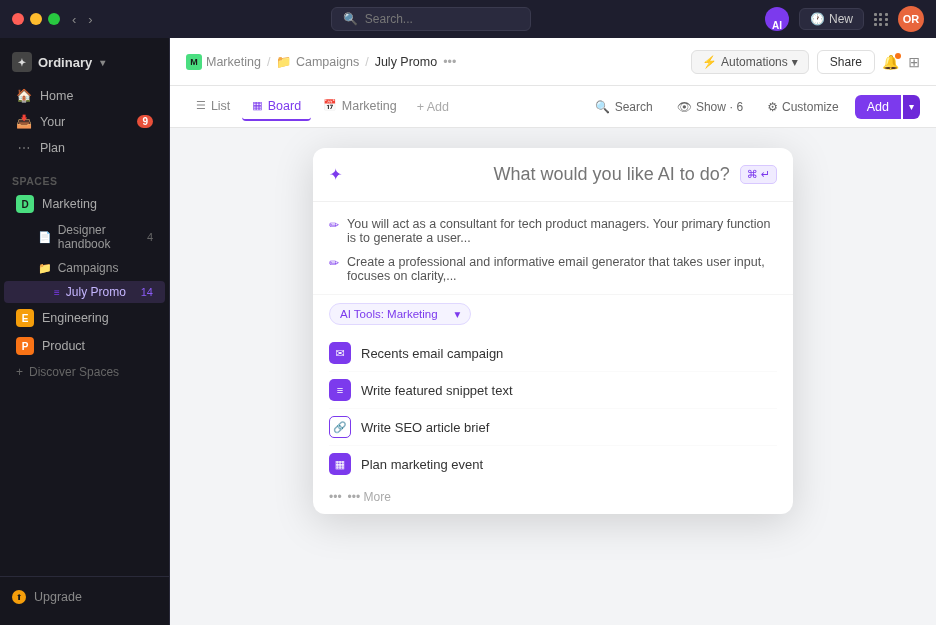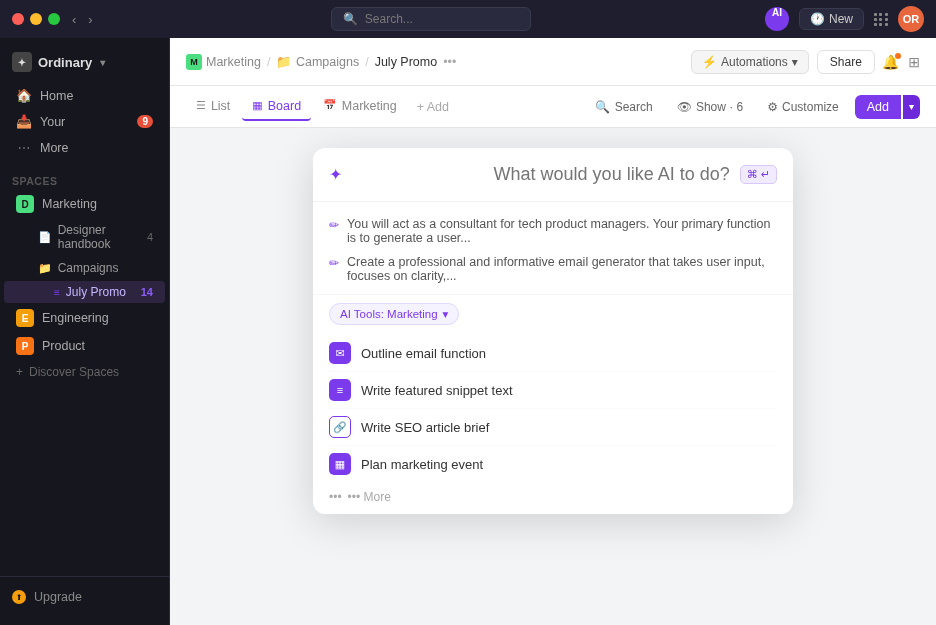--- a/index.html
+++ b/index.html
@@ -73,21 +73,21 @@
       display: flex;
       align-items: center;
       gap: 10px;
     }
     .ai-badge {
       background: #7c3aed;
       border-radius: 50%;
       width: 24px;
       height: 24px;
       display: flex;
-      align-items: flex-start;
+      align-items: flex-end;
       justify-content: center;
       color: white;
       font-size: 10px;
       font-weight: bold;
     }
     .new-btn {
       background: #2a2a3e;
       border: 1px solid #3a3a4e;
       border-radius: 6px;
       color: #ccc;
@@ -529,21 +529,21 @@
       margin-top: 1px;
       flex-shrink: 0;
     }
     .tools-section {
       padding: 8px 16px;
       border-top: 1px solid #f5f5f5;
     }
     .tools-dropdown {
       display: inline-flex;
       align-items: center;
-      gap: 5px;
+      gap: 17px;
       background: #f5f3ff;
       border: 1px solid #e0d8ff;
       border-radius: 20px;
       padding: 3px 10px;
       font-size: 11.5px;
       color: #7c3aed;
       cursor: pointer;
       margin-bottom: 10px;
     }
     .action-list {
@@ -655,21 +655,21 @@
         <span class="item-icon">🏠</span>
         <span>Home</span>
       </div>
       <div class="sidebar-item">
         <span class="item-icon">📥</span>
         <span>Your</span>
         <span class="badge">9</span>
       </div>
       <div class="sidebar-item">
         <span class="item-icon">⋯</span>
-        <span>More</span>
+        <span>Plan</span>
       </div>
     </div>
 
 
     <div class="section-label">Spaces</div>
 
     <div class="space-item">
       <div class="space-badge badge-d">D</div>
       <span>Marketing</span>
     </div>
@@ -681,21 +681,21 @@
     </div>
 
     <div class="sub-item">
       <span class="sub-item-icon">📁</span>
       <span>Campaigns</span>
     </div>
 
     <div class="sub-item active" style="padding-left:50px;">
       <span style="font-size:10px;color:#7c3aed;">≡</span>
       <span style="color:#c4b5fd;">July Promo</span>
-      <span class="sub-count" style="color:#8b5cf6;font-weight:700;">14</span>
+      <span class="sub-count" style="color:#8b5cf6;font-weight:400;">14</span>
     </div>
 
     <div class="space-item">
       <div class="space-badge badge-e">E</div>
       <span>Engineering</span>
     </div>
 
     <div class="space-item">
       <div class="space-badge badge-p">P</div>
       <span>Product</span>
@@ -814,21 +814,21 @@
 
         <div class="tools-section">
           <div class="tools-dropdown">
             <span>AI Tools: Marketing</span>
             <span>▾</span>
           </div>
 
           <ul class="action-list">
             <li class="action-item">
               <div class="action-icon">✉</div>
-              <span>Outline email function</span>
+              <span>Recents email campaign</span>
             </li>
             <li class="action-item">
               <div class="action-icon">≡</div>
               <span>Write featured snippet text</span>
             </li>
             <li class="action-item">
               <div class="action-icon-outline">🔗</div>
               <span>Write SEO article brief</span>
             </li>
             <li class="action-item">

